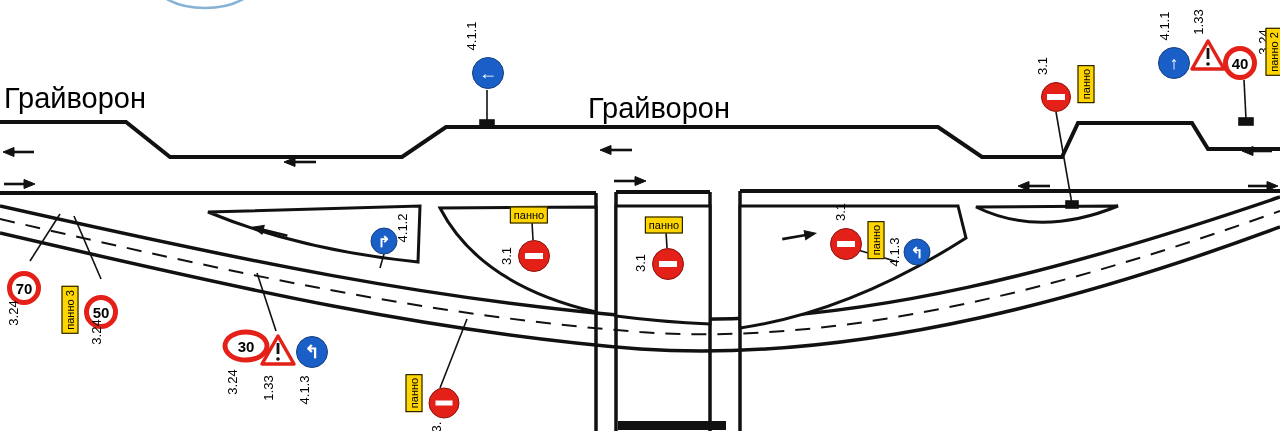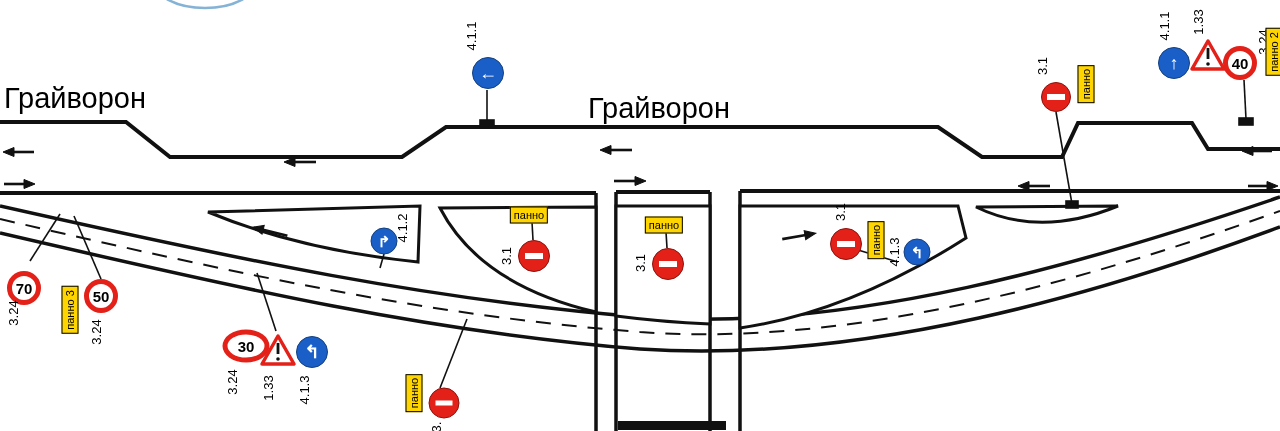--- a/index.html
+++ b/index.html
@@ -140,21 +140,21 @@
     <span>40</span>
   </div>
   <div class="abs code-label" style="left:1263px;top:42px">3.24</div>
   <div class="abs panno panno-v" style="left:1274px;top:52px">панно 2</div>
 
   <div class="abs ctr speed" style="left:24px;top:288px;width:34px;height:34px">
     <span>70</span>
   </div>
   <div class="abs code-label" style="left:13px;top:313px">3.24</div>
   <div class="abs panno panno-v" style="left:70px;top:310px">панно 3</div>
-  <div class="abs ctr speed" style="left:101px;top:296px;width:34px;height:34px">
+  <div class="abs ctr speed" style="left:101px;top:312px;width:34px;height:34px">
     <span>50</span>
   </div>
   <div class="abs code-label" style="left:96px;top:332px">3.24</div>
 
   <div class="abs ctr speed" style="left:246px;top:346px;width:47px;height:33px">
     <span>30</span>
   </div>
   <div class="abs code-label" style="left:232px;top:382px">3.24</div>
   <svg class="abs ctr" style="left:278px;top:350px" width="38" height="34" viewBox="0 0 38 34">
     <polygon points="19,3 35,31 3,31" fill="#fff" style="stroke:var(--sign-red,#e32119)" stroke-width="3.5" stroke-linejoin="round"></polygon>

